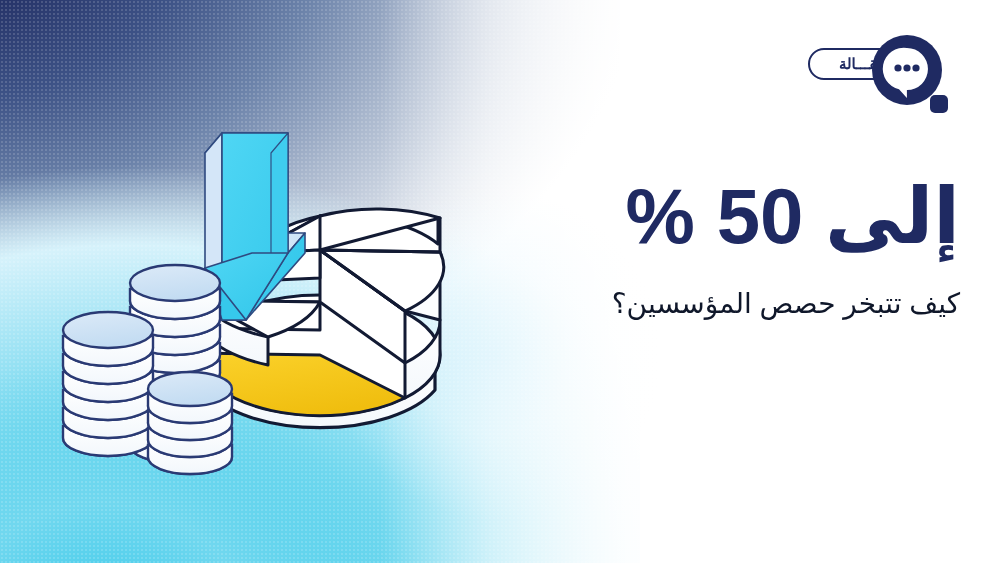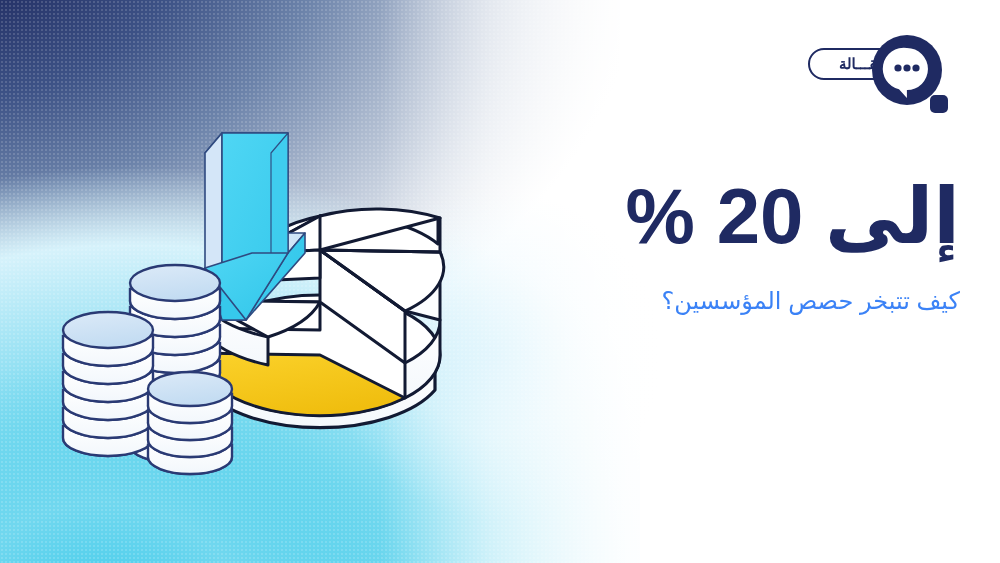--- a/index.html
+++ b/index.html
@@ -154,22 +154,22 @@
     line-height: 1.03;
     letter-spacing: -1px;
     white-space: nowrap;
     margin: 0;
   }
   .headline-2 {
     margin-top: 4px;
   }
   .subhead {
     margin: 30px 0 0;
-    color: #3b82f6;
-    font-size: 24px;
+    color: #0f172a;
+    font-size: 28px;
     font-weight: 500;
     line-height: 1.25;
     white-space: nowrap;
   }
 </style>
 </head>
 <body>
 
 <div id="canvas">
 
@@ -322,17 +322,17 @@
       <g fill="#1f2a62">
         <circle cx="28" cy="35" r="3.6"></circle>
         <circle cx="37" cy="35" r="3.6"></circle>
         <circle cx="46" cy="35" r="3.6"></circle>
       </g>
       <rect x="60" y="62" width="18" height="18" rx="5" fill="#1f2a62"></rect>
     </svg>
   </div>
 
   <div class="copy">
-    <div class="headline headline-2">إلى 20 %</div>
+    <div class="headline headline-2">إلى 50 %</div>
     <div class="subhead">كيف تتبخر حصص المؤسسين؟</div>
   </div>
 
 </div>
 
 </body></html>

